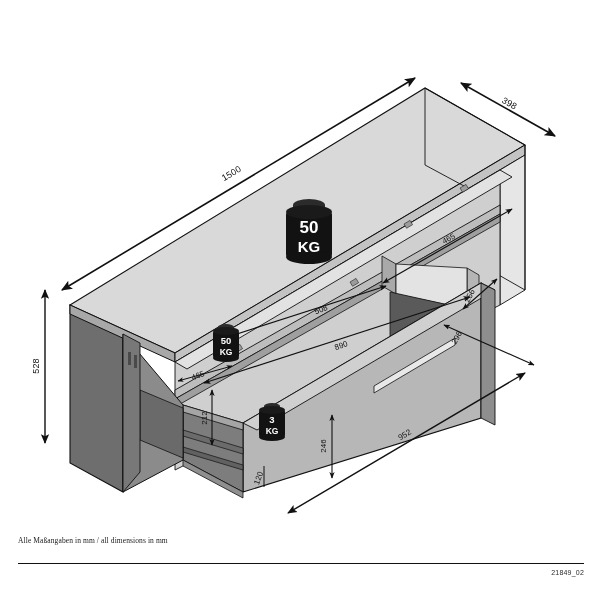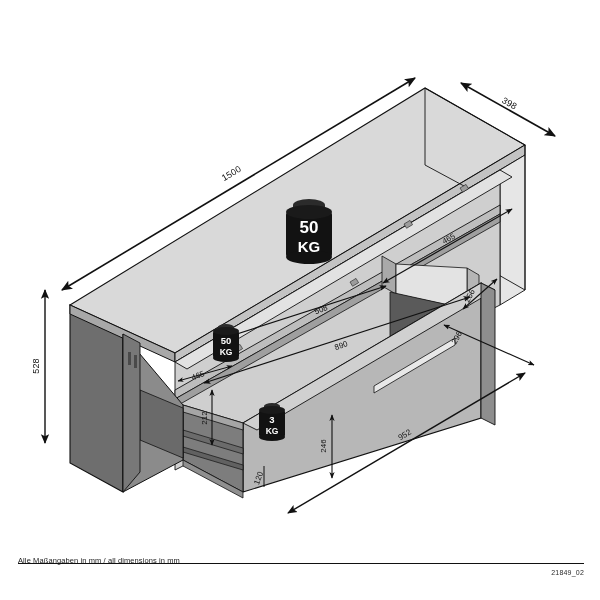--- a/index.html
+++ b/index.html
@@ -28,25 +28,26 @@
     position: absolute;
     left: 18px;
     top: 563px;
     width: 566px;
     height: 1px;
     background: #111111;
   }
   .footer-note {
     position: absolute;
     left: 18px;
-    top: 556px;
+    top: 536px;
     font-size: 7.5px;
     color: #1a1a1a;
     letter-spacing: 0.1px;
     white-space: nowrap;
+    font-family: Liberation Serif, serif;
   }
   .footer-code {
     position: absolute;
     right: 16px;
     top: 569px;
     font-size: 7px;
     color: #2a2a2a;
     letter-spacing: 0.2px;
     white-space: nowrap;
   }

